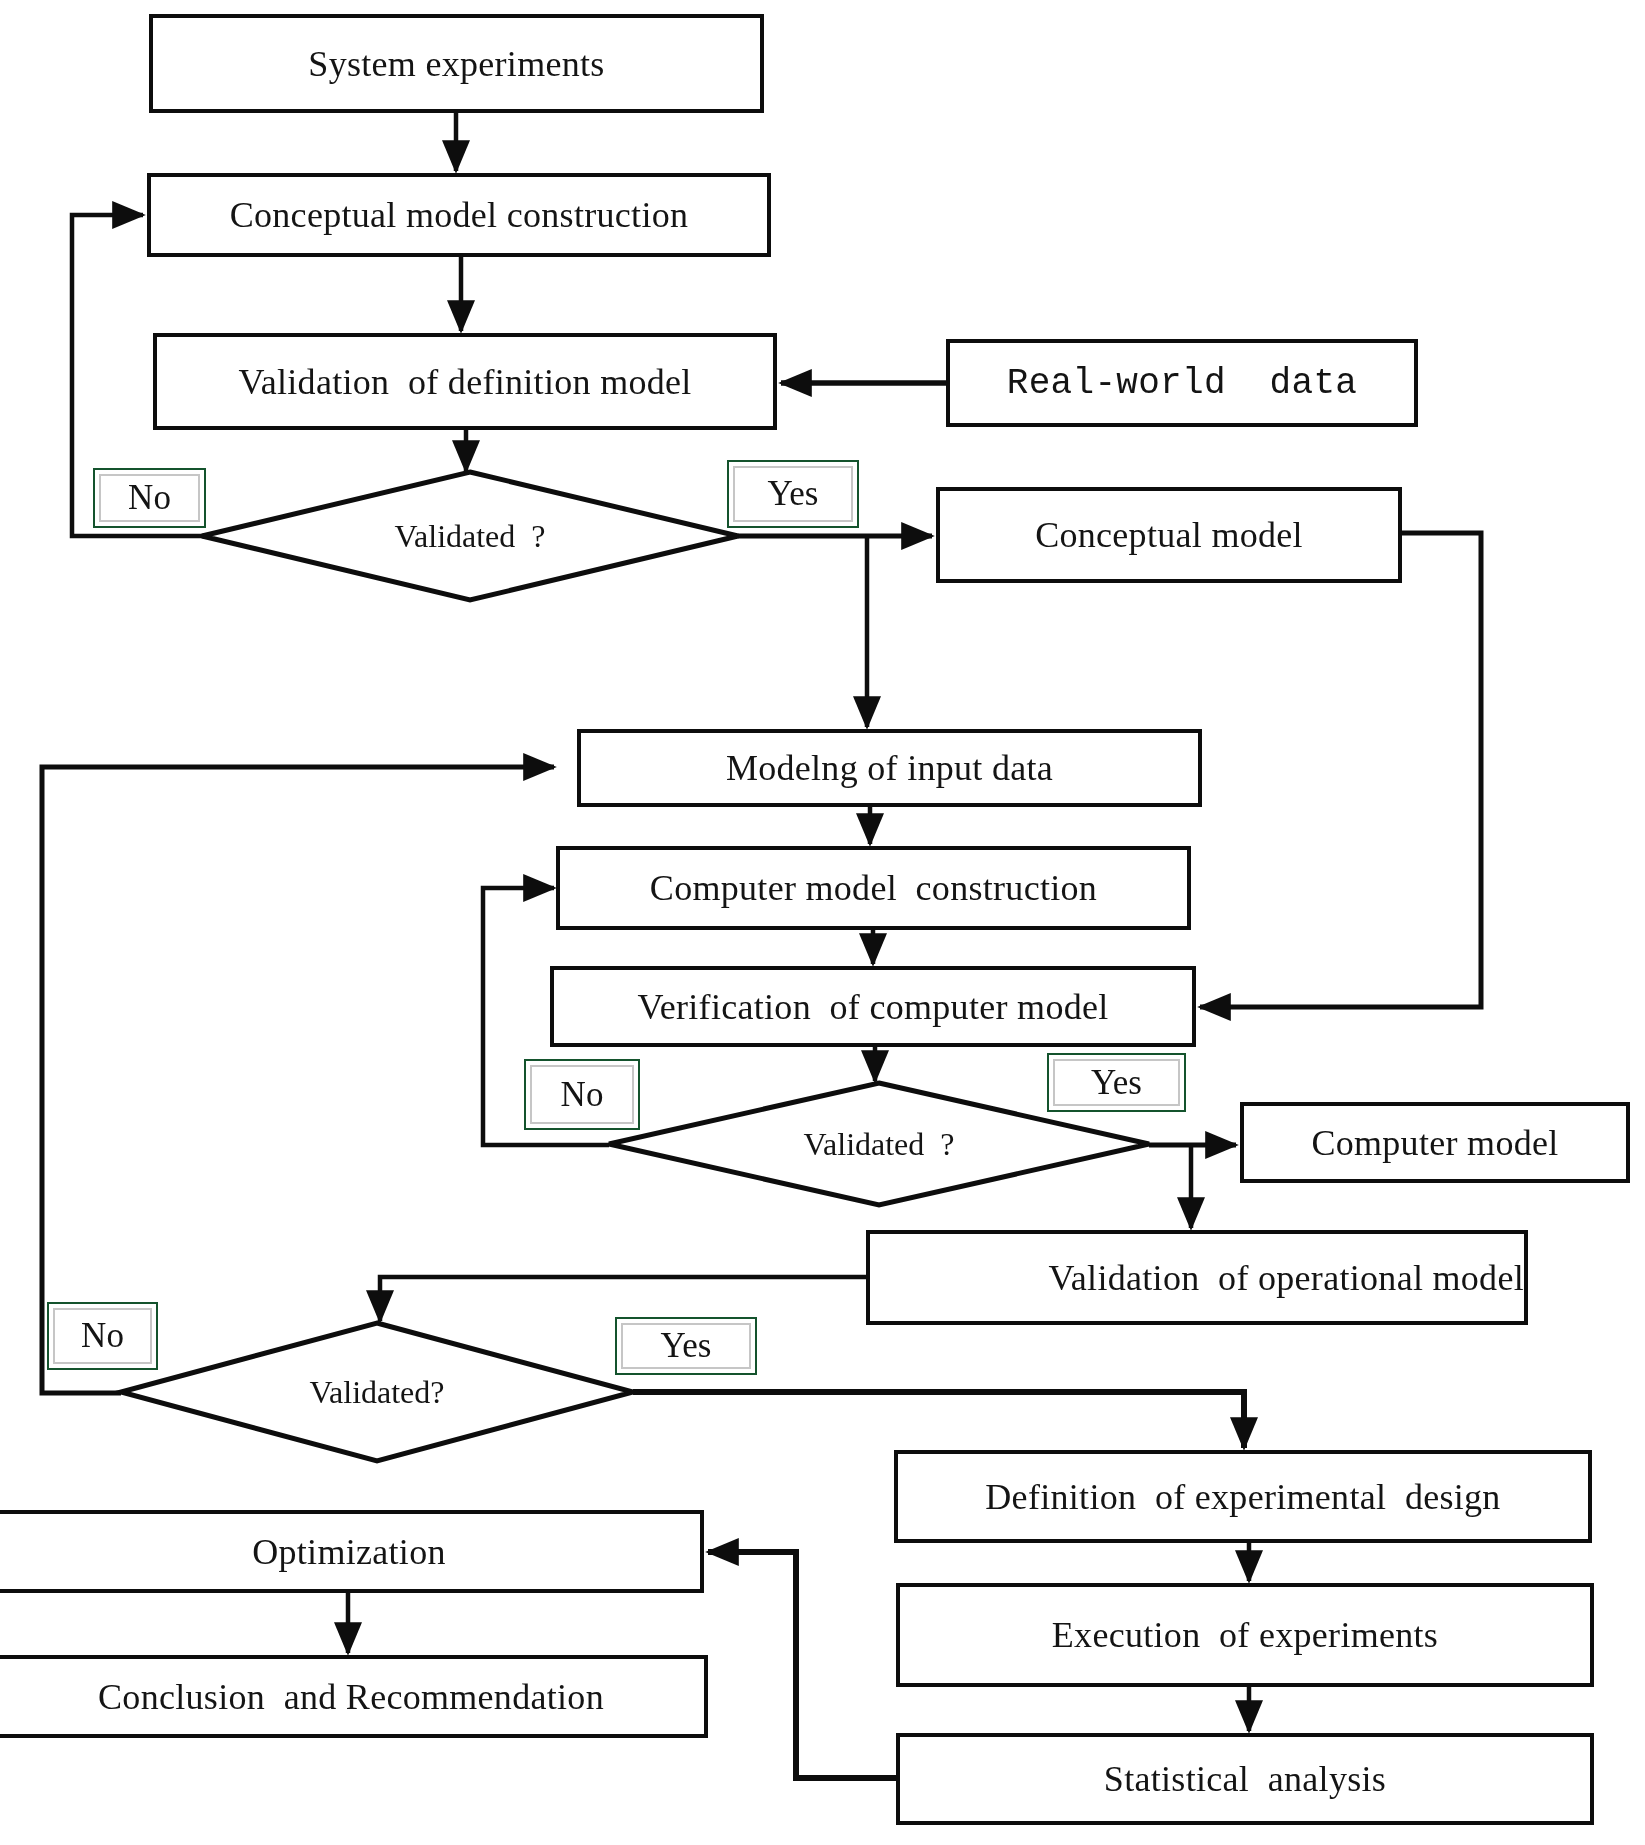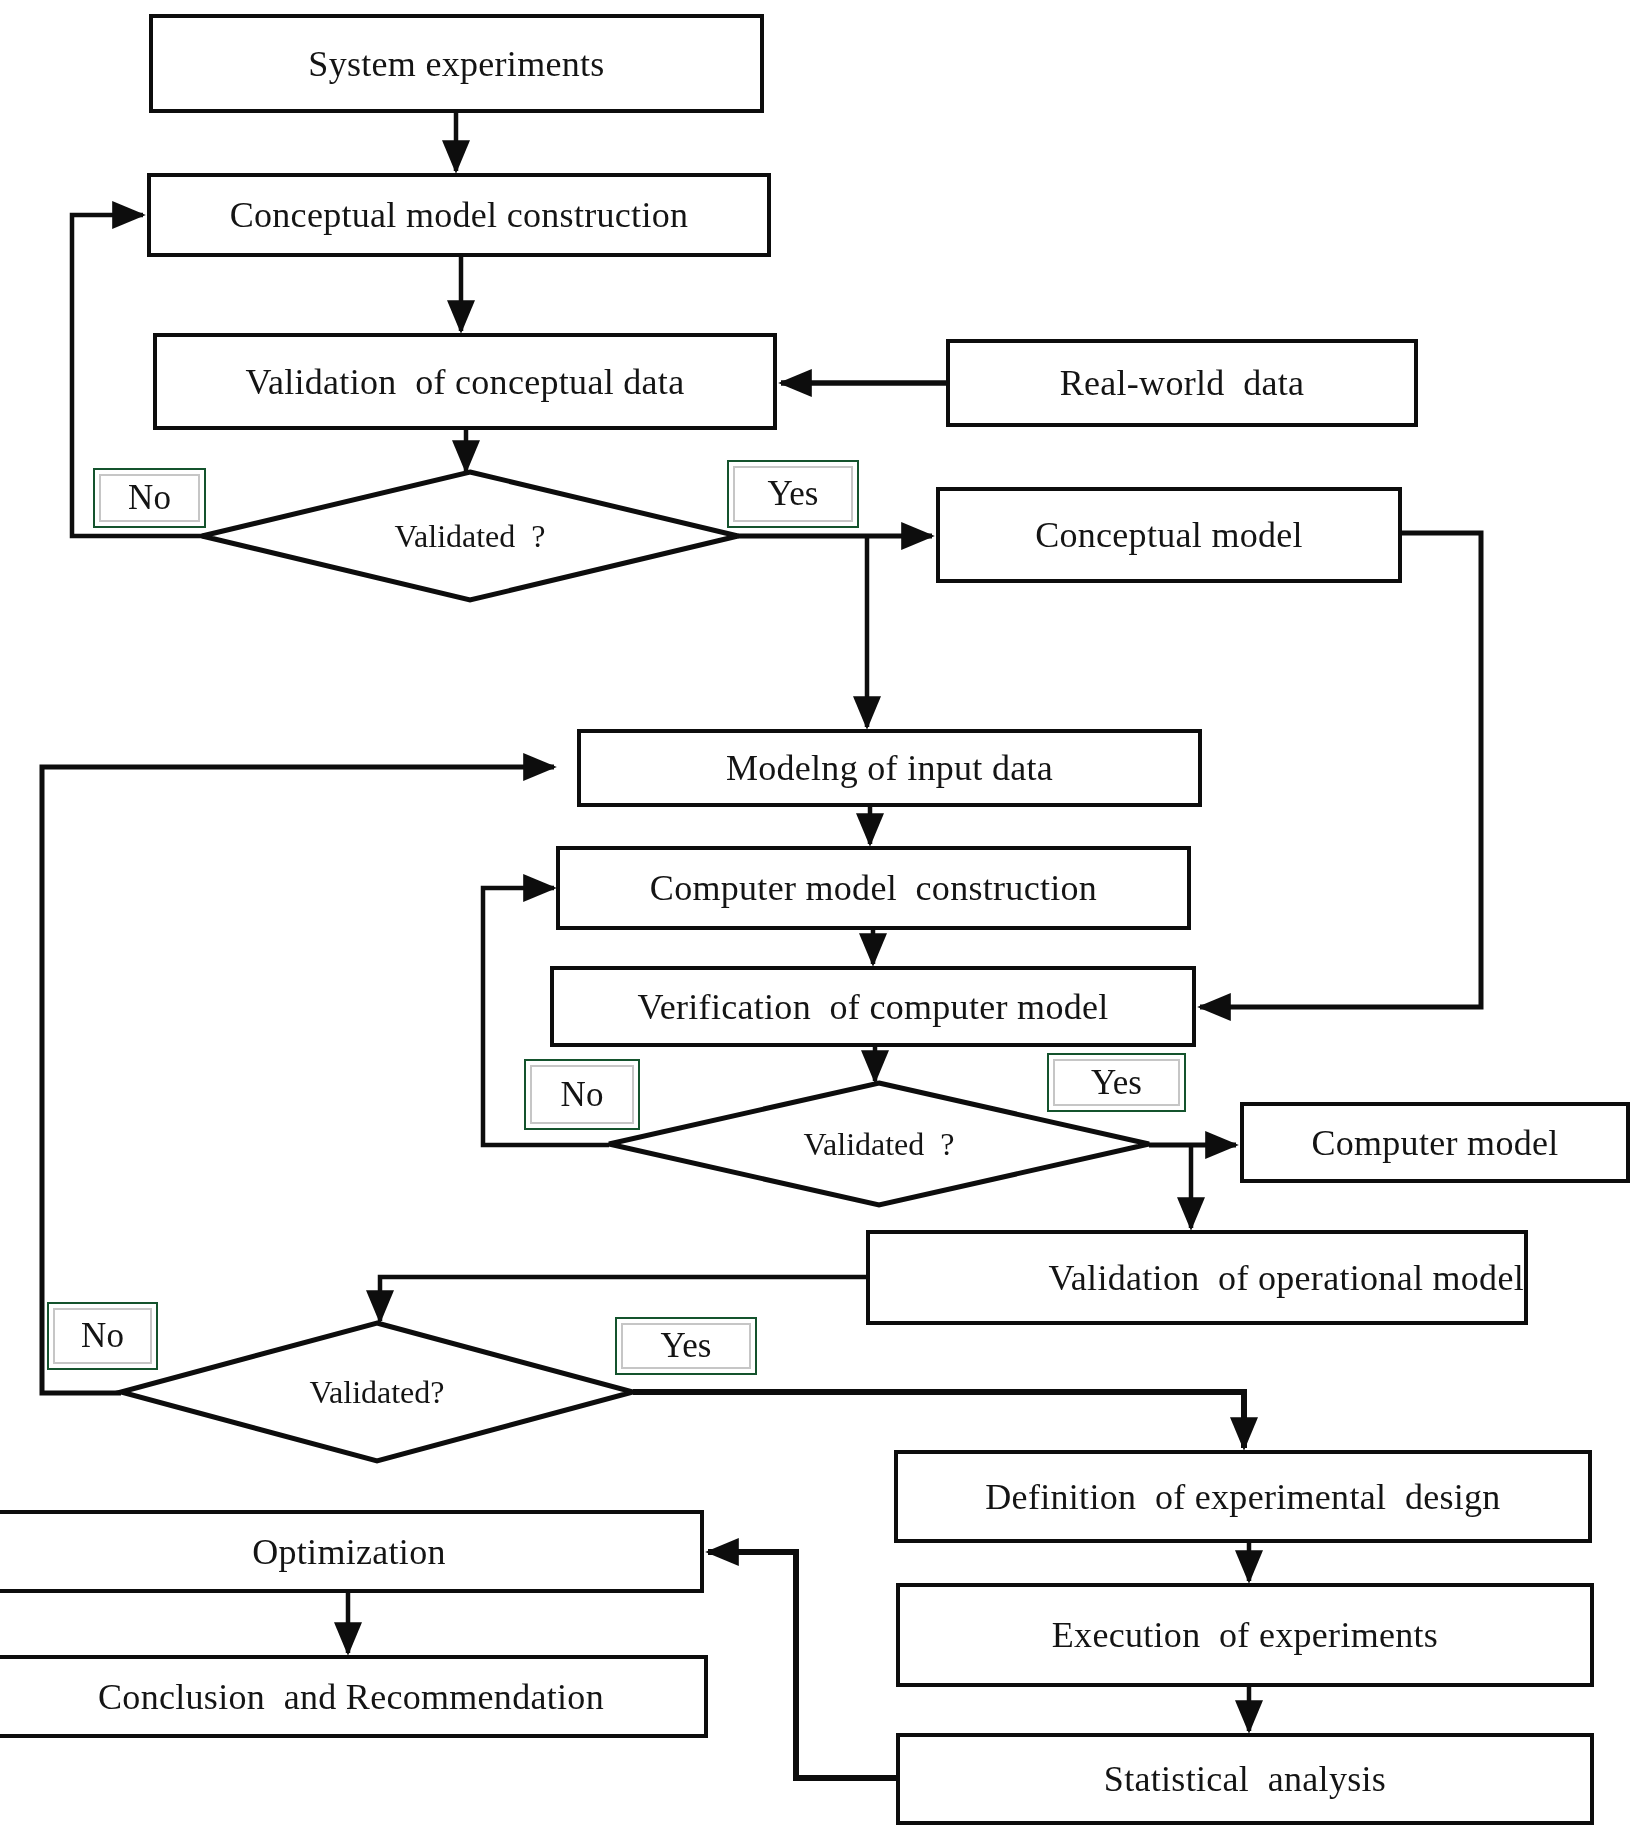--- a/index.html
+++ b/index.html
@@ -98,23 +98,23 @@
       <div class="decision-label" style="left: 202px; top: 472px; width: 536px; height: 128px;">Validated  ?</div>
       <div class="decision-label" style="left: 609px; top: 1083px; width: 540px; height: 122px;">Validated  ?</div>
       <div class="decision-label" style="left: 121px; top: 1323px; width: 512px; height: 138px;">Validated?</div>
       <div class="flow-box" style="left: 149px; top: 14px; width: 615px; height: 99px;">
         <span class="box-label">System experiments</span>
       </div>
       <div class="flow-box" style="left: 147px; top: 173px; width: 624px; height: 84px;">
         <span class="box-label">Conceptual model construction</span>
       </div>
       <div class="flow-box" style="left: 153px; top: 333px; width: 624px; height: 97px;">
-        <span class="box-label">Validation  of conceptual data</span>
+        <span class="box-label">Validation  of definition model</span>
       </div>
-      <div class="flow-box" style="left: 946px; top: 339px; width: 472px; height: 88px;">
+      <div class="flow-box" style="left: 946px; top: 339px; width: 472px; height: 88px; font-family: Liberation Mono, monospace;">
         <span class="box-label">Real-world  data</span>
       </div>
       <div class="flow-box" style="left: 936px; top: 487px; width: 466px; height: 96px;">
         <span class="box-label">Conceptual model</span>
       </div>
       <div class="flow-box" style="left: 577px; top: 729px; width: 625px; height: 78px;">
         <span class="box-label">Modelng of input data</span>
       </div>
       <div class="flow-box" style="left: 556px; top: 846px; width: 635px; height: 84px;">
         <span class="box-label">Computer model  construction</span>

